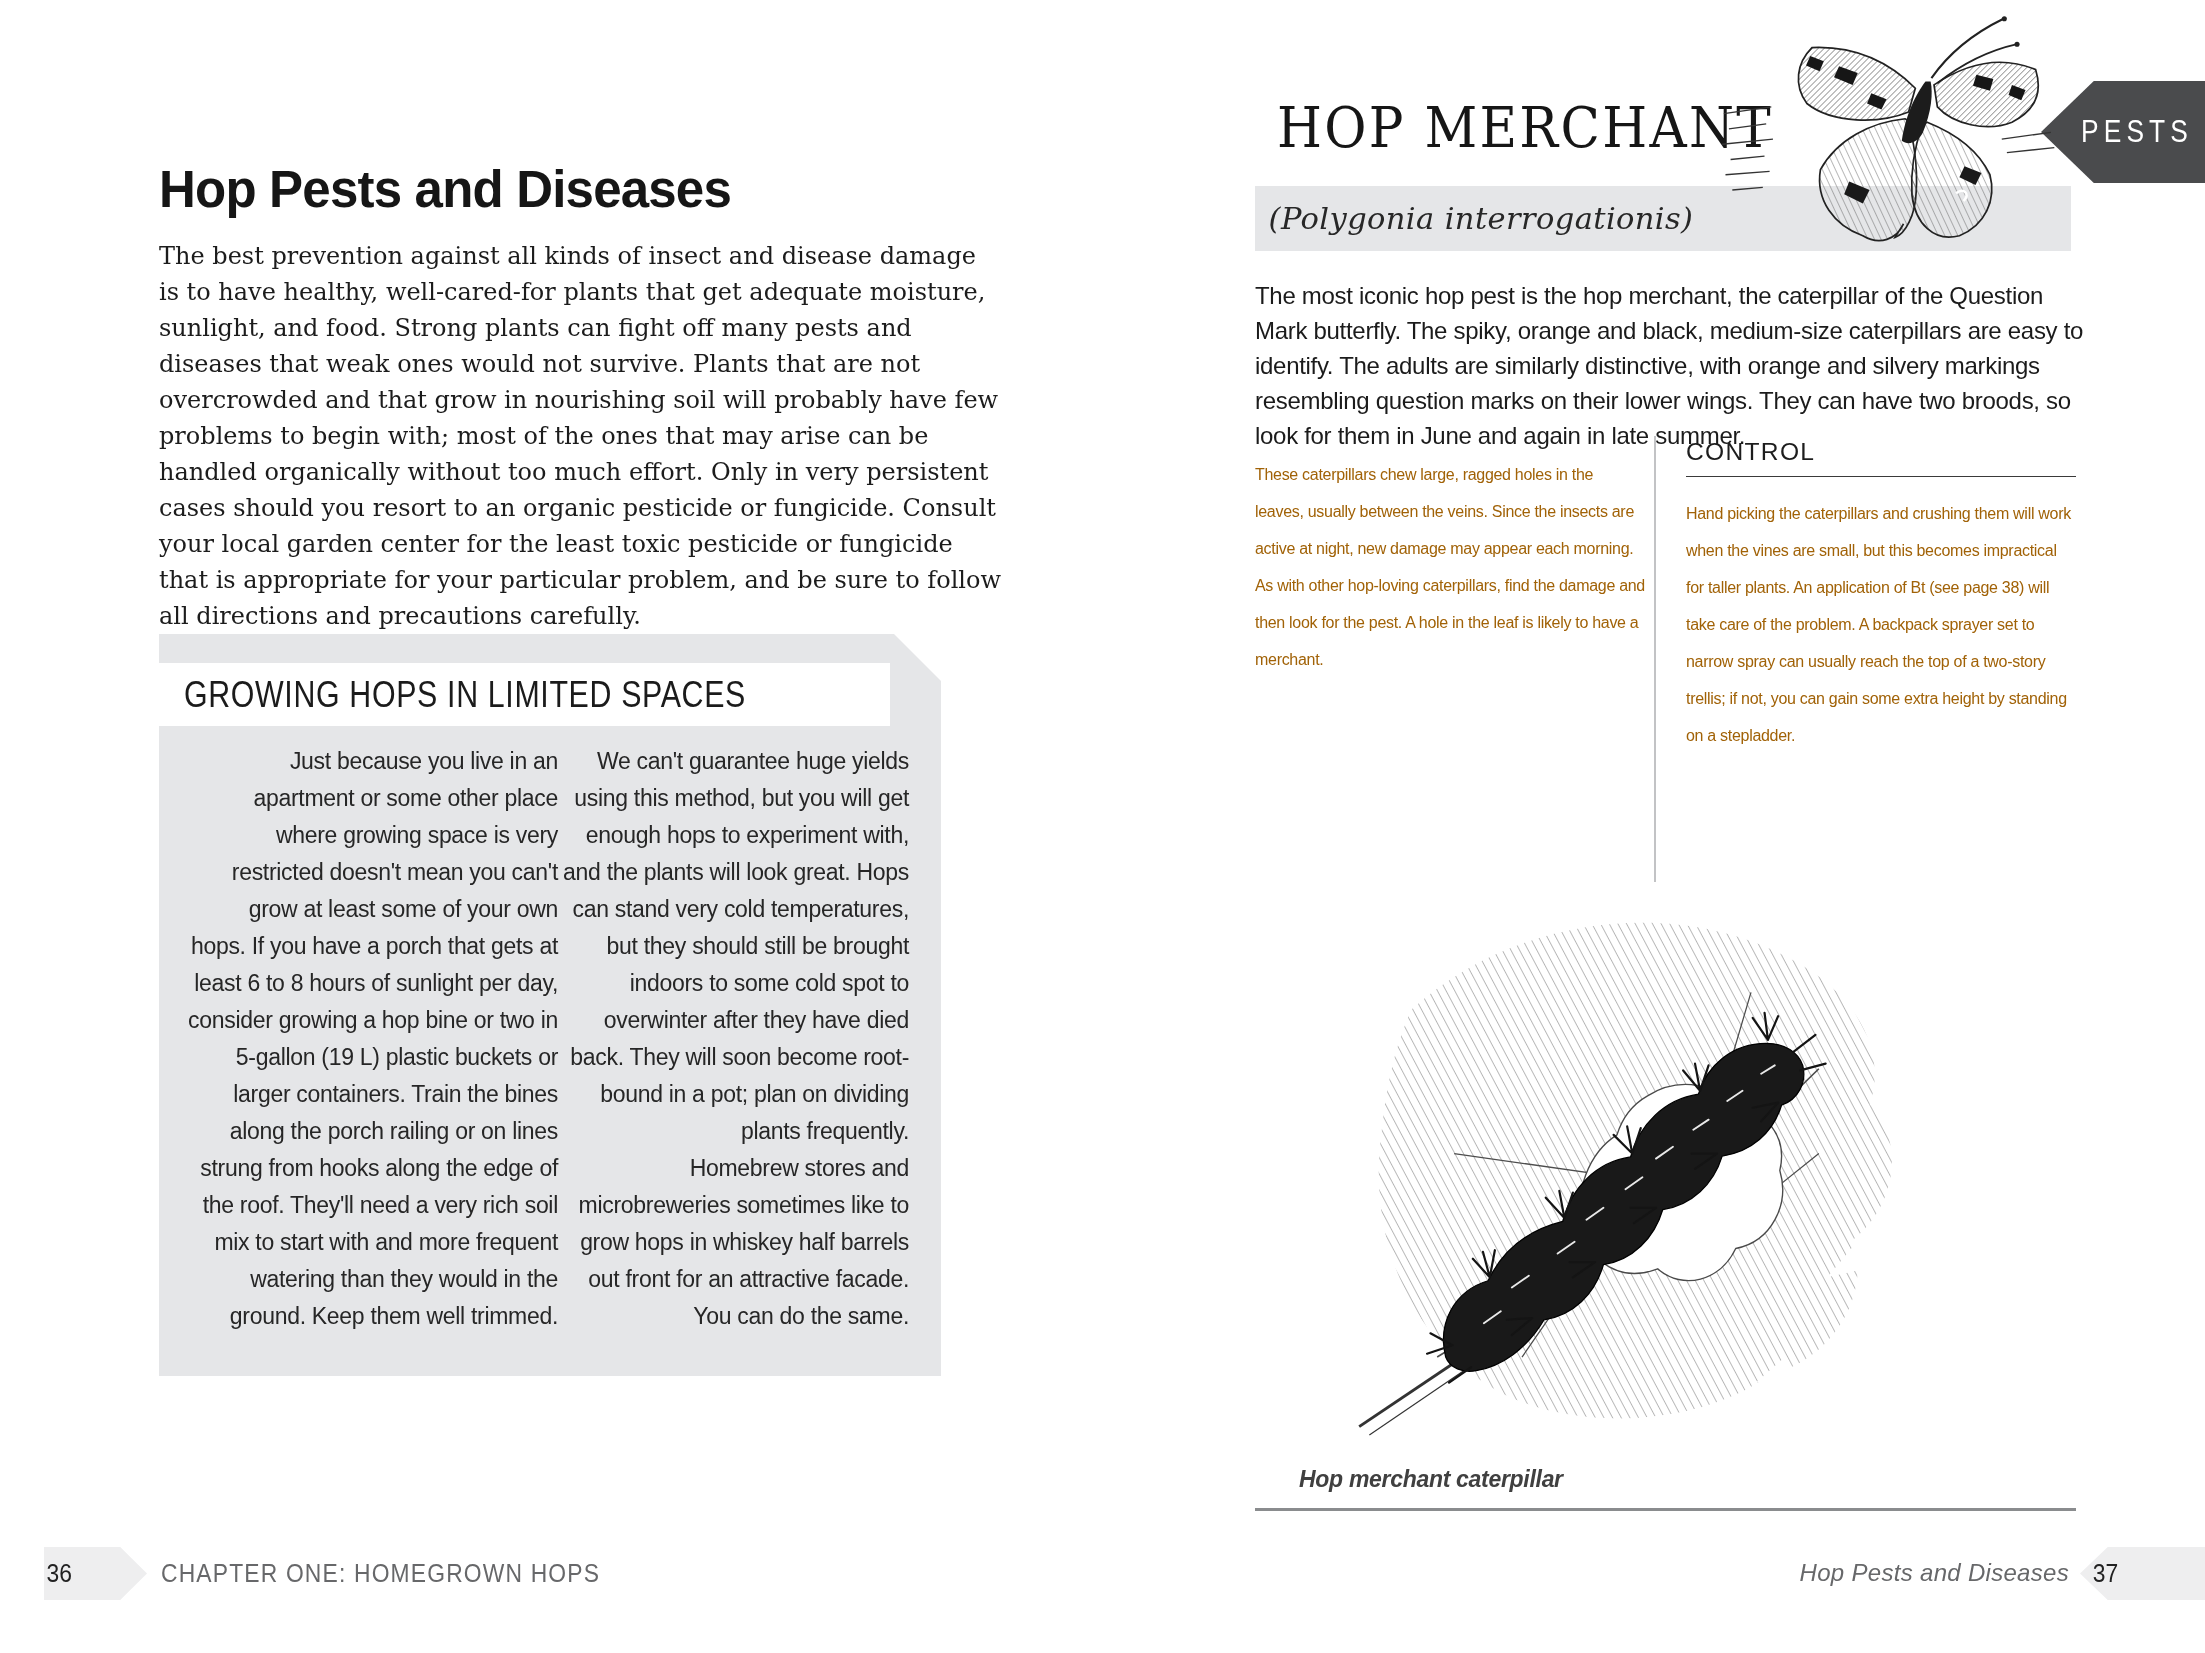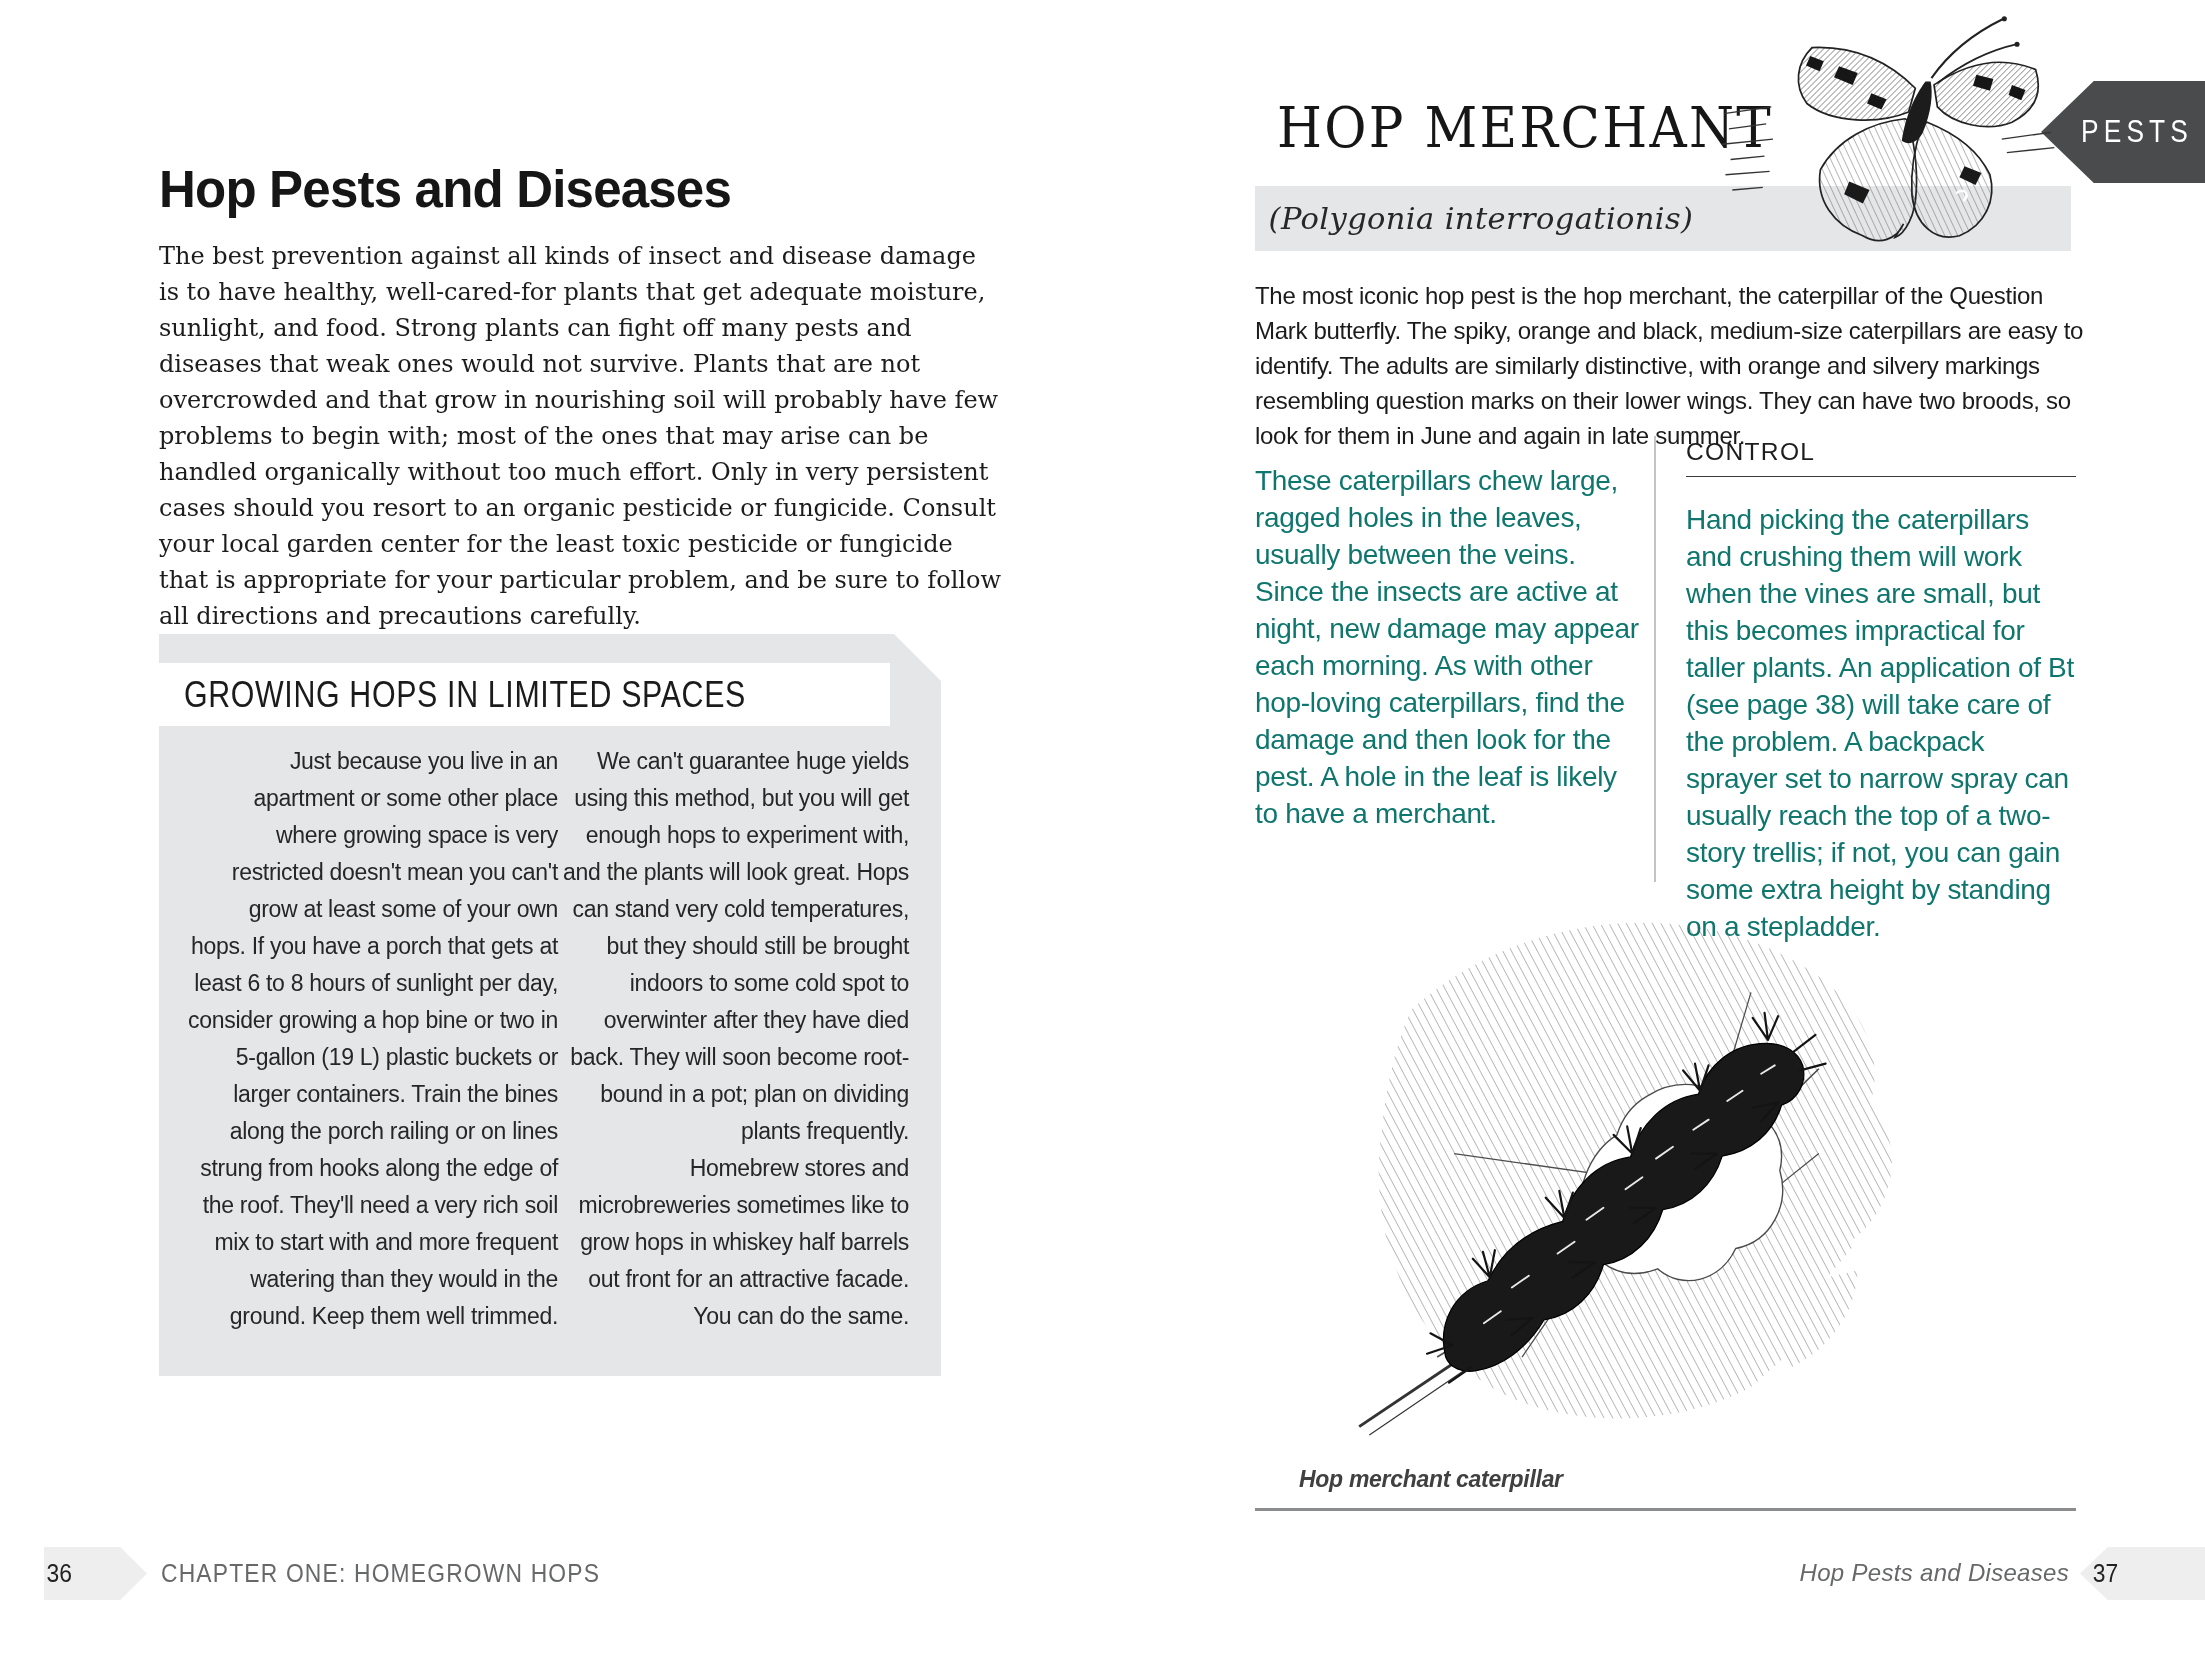--- a/index.html
+++ b/index.html
@@ -69,21 +69,21 @@
   .butterfly-wrap{position:absolute;left:1722px;top:12px;width:335px;height:250px;z-index:2;}
 
   .rp-intro{position:absolute;left:1255px;top:254px;width:840px;
         font-size:24px;line-height:35px;letter-spacing:-0.3px;color:#1b1b1b;}
 
   .pest-col{position:absolute;top:438px;width:390px;}
   .col-symptoms{left:1255px;}
   .col-control{left:1686px;}
   .pest-col h3{margin:0;font-size:24.6px;font-weight:400;letter-spacing:1.3px;color:#1d1d1d;
         border-bottom:1.7px solid var(--c-rule_dark);padding-bottom:10.2px;}
-  .pest-col .col-body{margin-top:24px;font-size:28px;line-height:37px;letter-spacing:-0.3px;color:#0f766e;}
+  .pest-col .col-body{margin-top:18px;font-size:16px;line-height:37px;letter-spacing:-0.3px;color:#a16207;}
   .v-divider{position:absolute;left:1654px;top:436px;width:1.7px;height:446px;background:var(--c-divider);}
 
   .caterpillar-wrap{position:absolute;left:1310px;top:882px;width:653px;height:577px;}
   .caption{position:absolute;left:1299px;top:1466px;font-size:23px;font-style:italic;font-weight:700;
         letter-spacing:-0.3px;color:#404040;}
   .caption-rule{position:absolute;left:1255px;top:1508px;width:821px;height:2.5px;background:var(--c-rule_gray);}
 
   .rp-footer-text{position:absolute;left:1645px;top:1559px;width:424px;text-align:right;
         font-size:24px;font-style:italic;color:var(--c-footer_gray);letter-spacing:0.3px;}
   .badge-right{left:2080px;width:126px;

